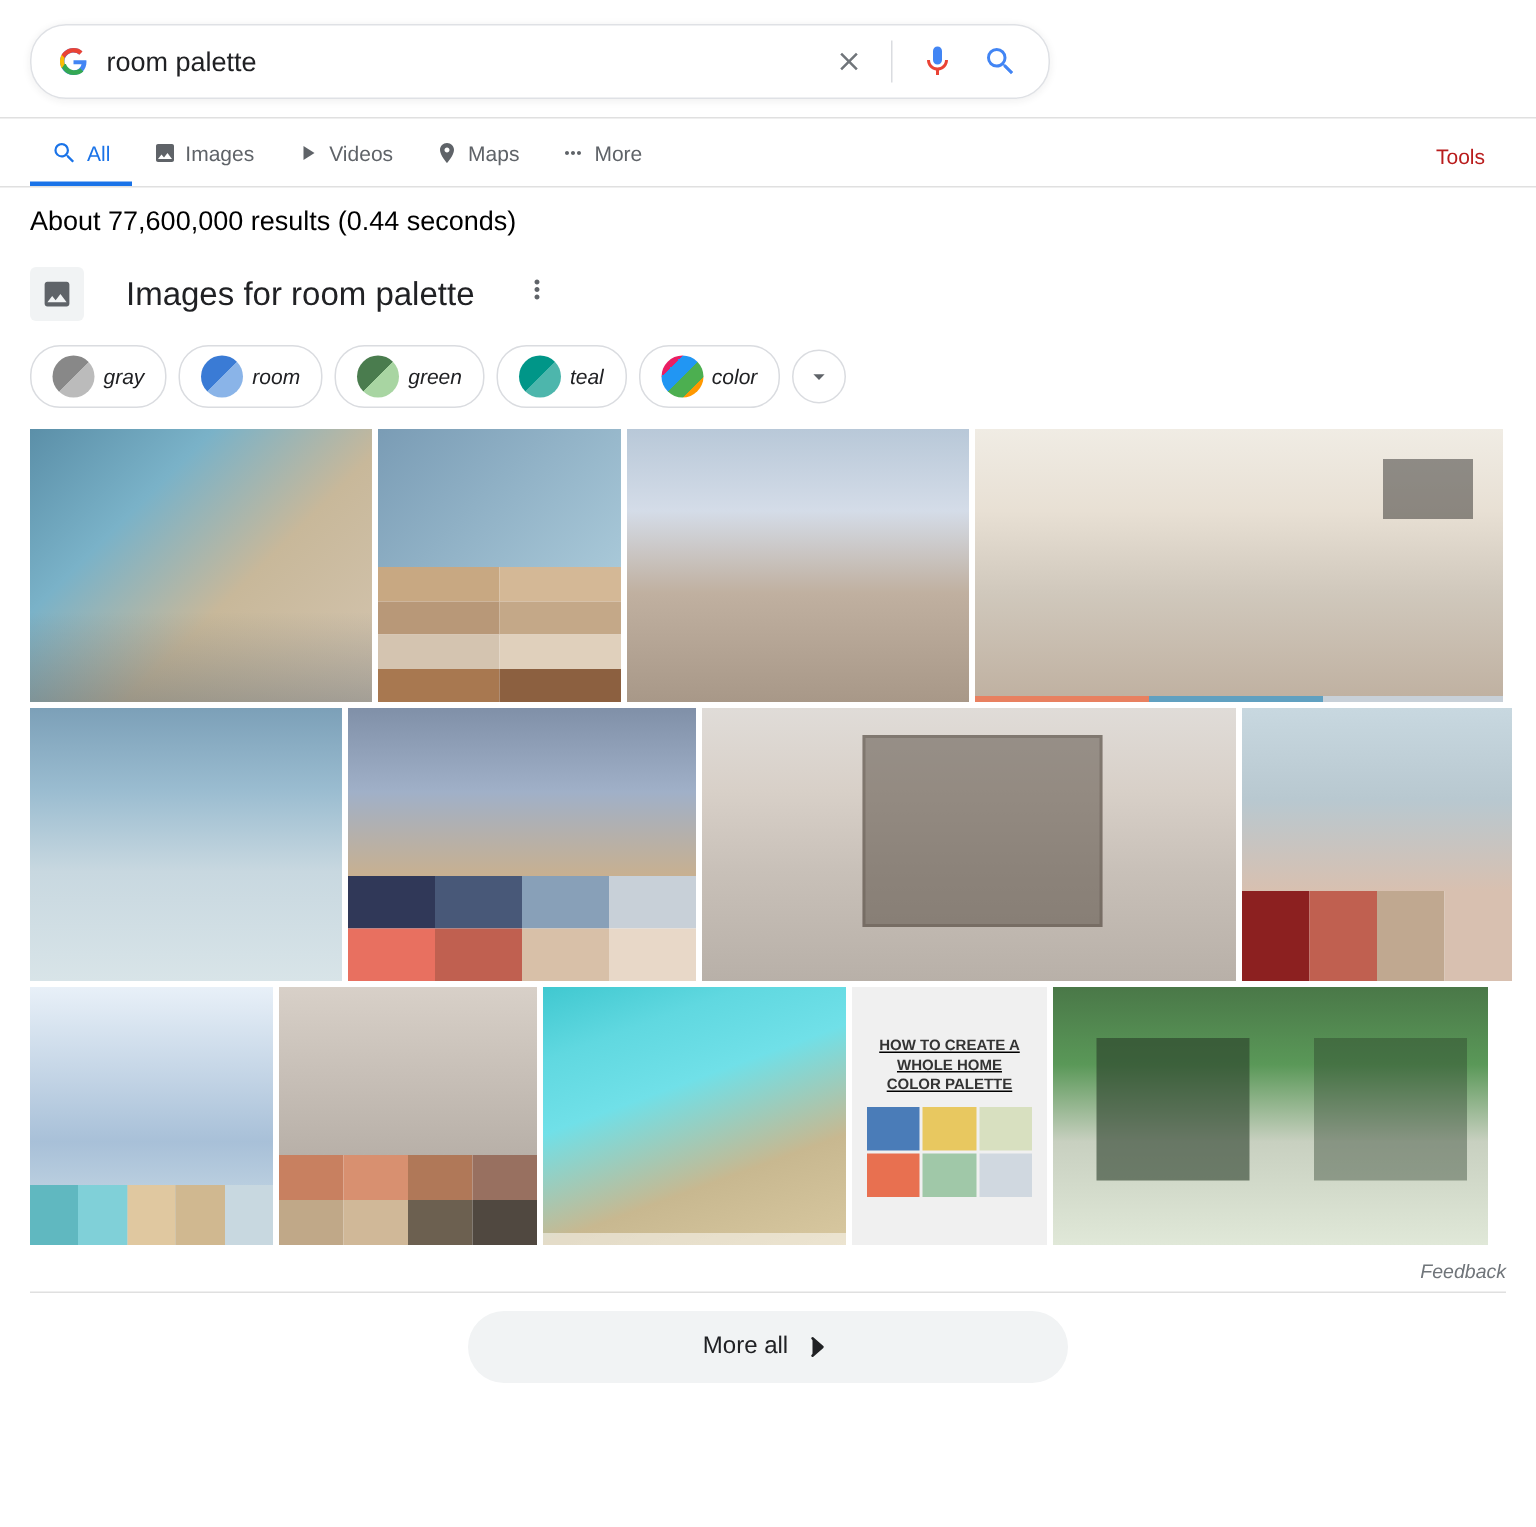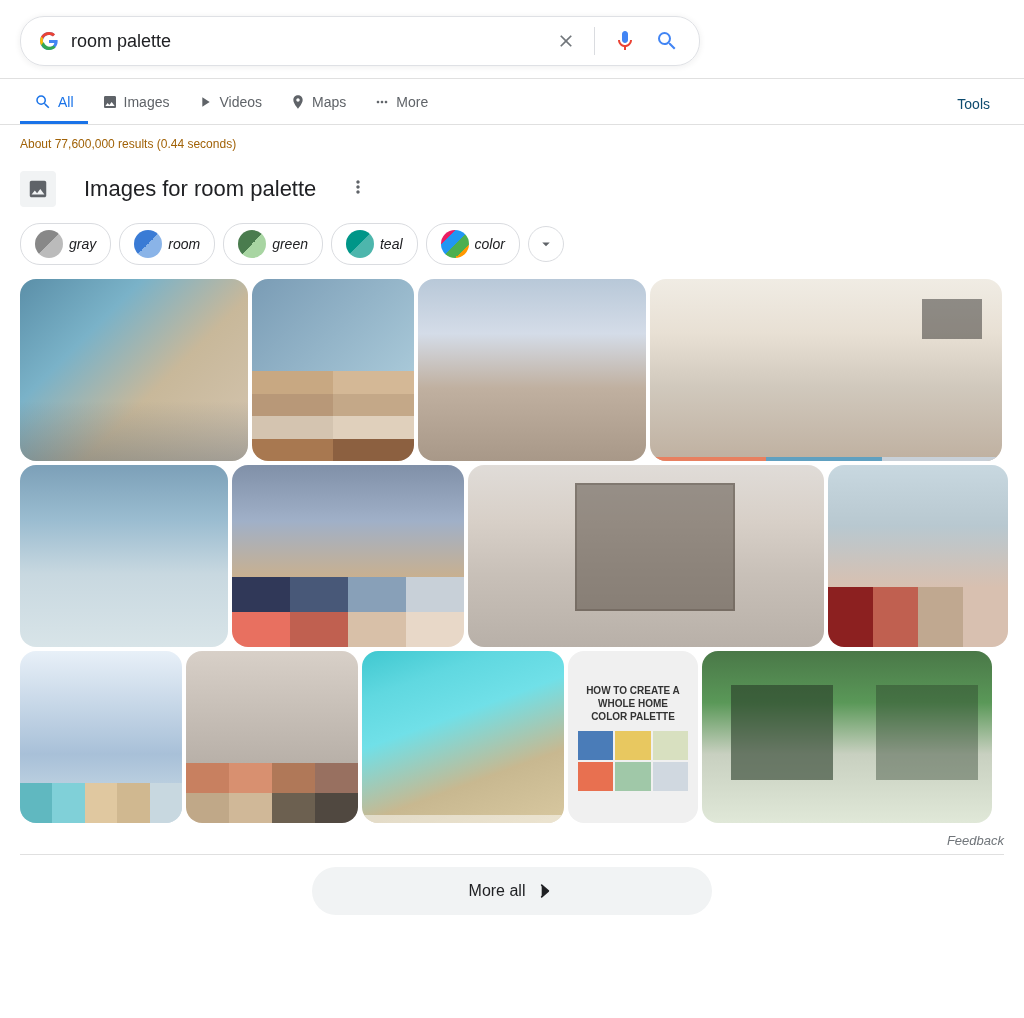--- a/index.html
+++ b/index.html
@@ -67,30 +67,30 @@
       white-space: nowrap;
       text-decoration: none;
     }
     .nav-tab.active {
       color: #1a73e8;
       border-bottom: 3px solid #1a73e8;
     }
     .nav-tools {
       margin-left: auto;
       font-size: 14px;
-      color: #0c4a6e;
+      color: #b91c1c;
       padding: 10px 14px;
       cursor: pointer;
     }
 
     
     .results-info {
       padding: 12px 20px;
-      font-size: 12px;
-      color: #a16207;
+      font-size: 18px;
+      color: #000000;
     }
 
     
     .section-header {
       display: flex;
       align-items: center;
       padding: 8px 20px 12px 20px;
       gap: 28px;
     }
     .section-icon {
@@ -171,23 +171,24 @@
     .image-grid {
       padding: 0 20px;
     }
     .grid-row {
       display: flex;
       gap: 4px;
       margin-bottom: 4px;
     }
     .grid-item {
       overflow: hidden;
-      border-radius: 16px;
+      border-radius: 0;
       flex-shrink: 0;
       cursor: pointer;
+      text-decoration: underline;
     }
 
     
     .feedback-link {
       text-align: right;
       padding: 6px 20px;
       font-size: 13px;
       color: #70757a;
       font-style: italic;
       cursor: pointer;

